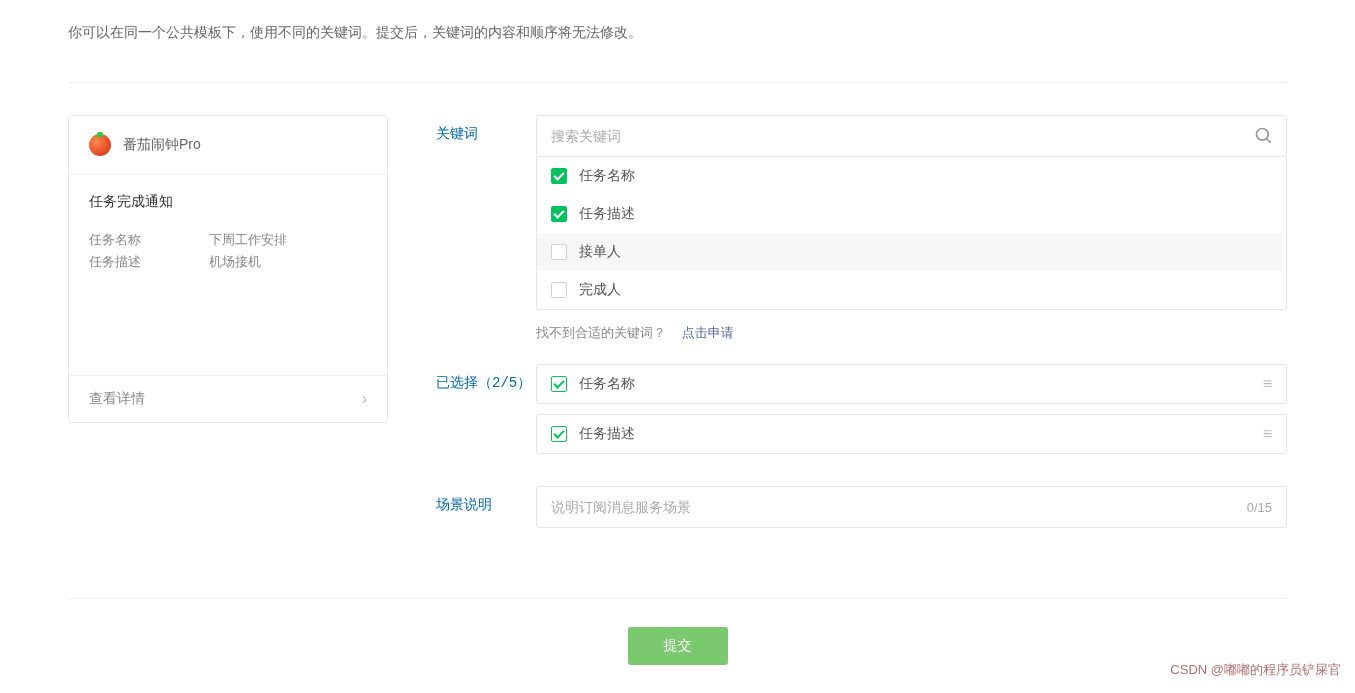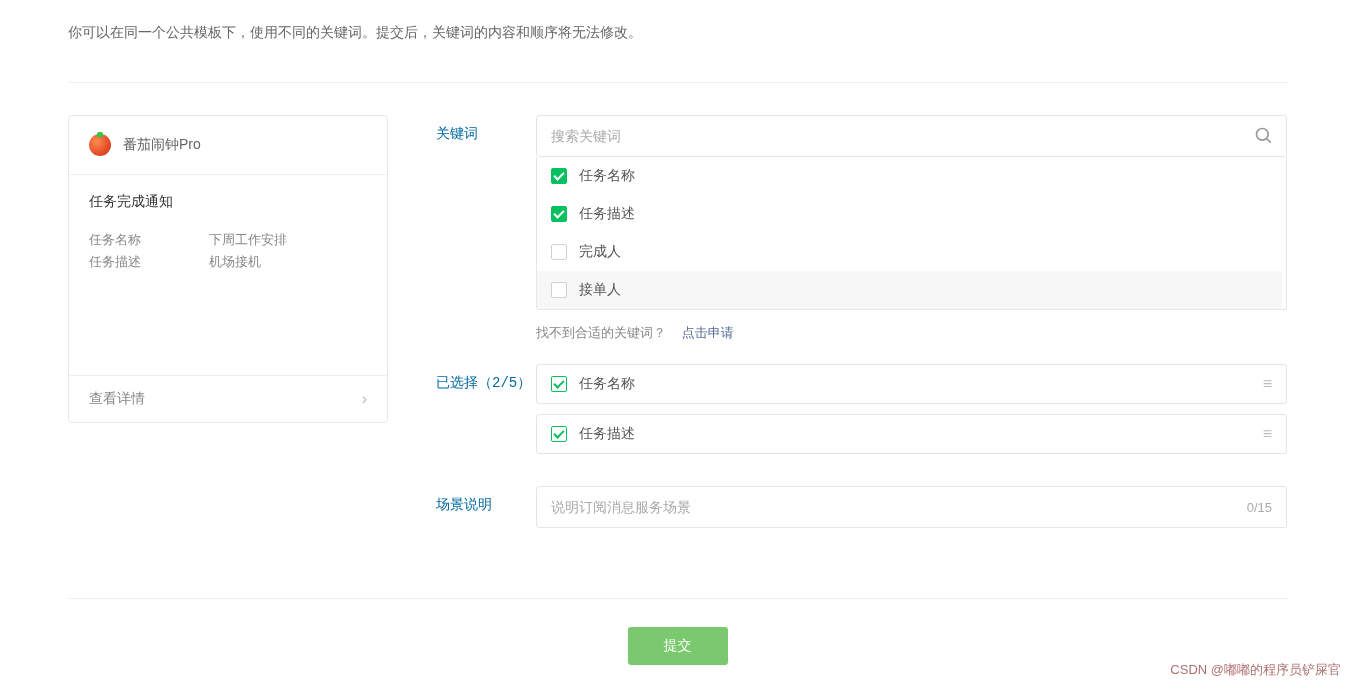--- a/index.html
+++ b/index.html
@@ -115,27 +115,27 @@
           <div class="keyword-list">
             <div class="keyword-inner">
               <div class="keyword-item">
                 <span class="checkbox checked"></span>
                 <span class="keyword-label">任务名称</span>
               </div>
               <div class="keyword-item">
                 <span class="checkbox checked"></span>
                 <span class="keyword-label">任务描述</span>
               </div>
+              <div class="keyword-item hover">
+                <span class="checkbox"></span>
+                <span class="keyword-label">接单人</span>
+              </div>
               <div class="keyword-item">
                 <span class="checkbox"></span>
                 <span class="keyword-label">完成人</span>
-              </div>
-              <div class="keyword-item hover">
-                <span class="checkbox"></span>
-                <span class="keyword-label">接单人</span>
               </div>
             </div>
           </div>
           <div class="keyword-hint">
             <span>找不到合适的关键词？</span>
             <a>点击申请</a>
           </div>
         </div>
       </div>
 

